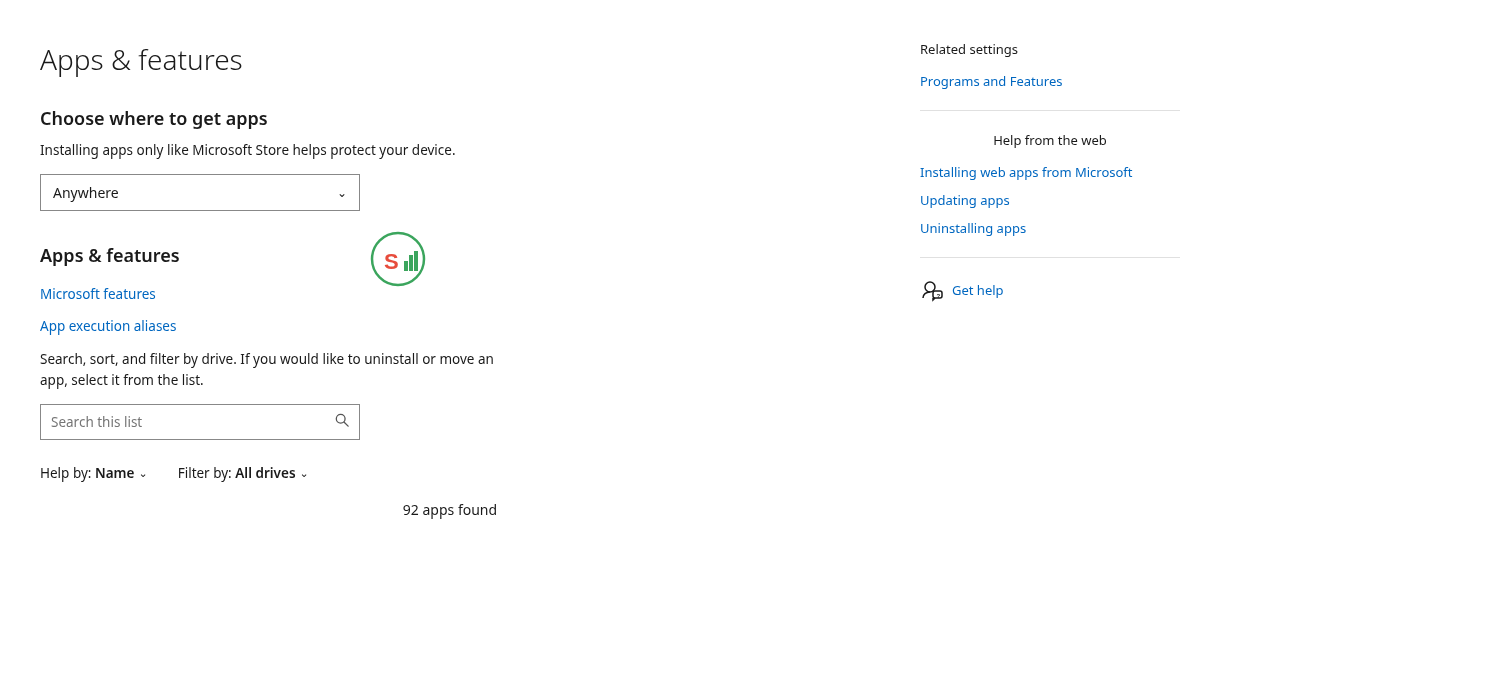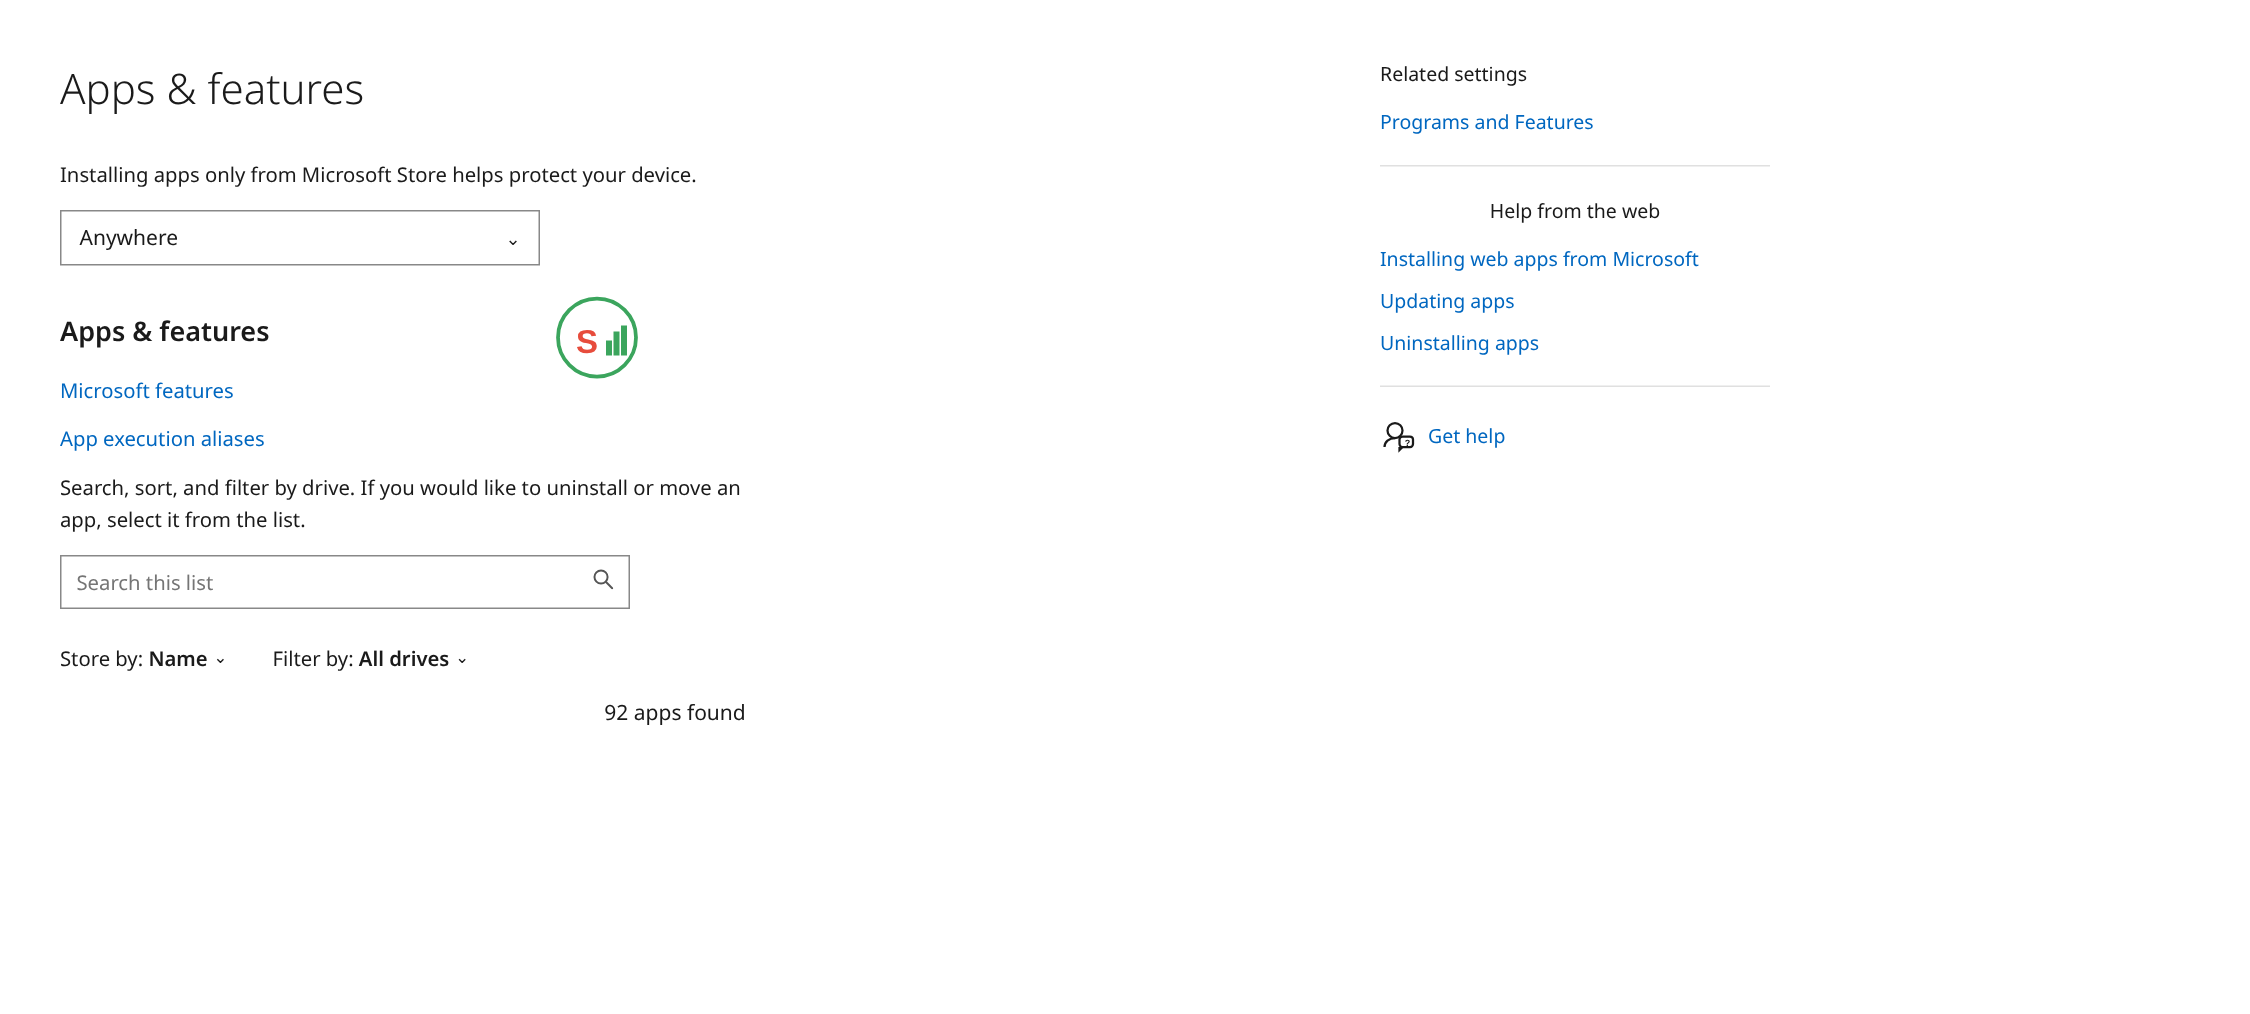--- a/index.html
+++ b/index.html
@@ -92,21 +92,21 @@
       color: #1a1a1a;
       margin-bottom: 14px;
       line-height: 1.5;
       max-width: 460px;
     }
 
     .search-box-wrapper {
       display: flex;
       align-items: center;
       border: 1px solid #888;
-      width: 380px;
+      width: 320px;
       background: #fff;
       margin-bottom: 24px;
     }
 
     .search-input {
       flex: 1;
       border: none;
       outline: none;
       padding: 8px 10px;
       font-size: 13.5px;
@@ -209,22 +209,23 @@
   </style>
 </head>
 <body>
 
 <div class="page-container">
 
   <div class="main-content">
 
     <h1 class="page-title">Apps &amp; features</h1>
 
-
-    <p class="section-description">Installing apps only from Microsoft Store helps protect your device.</p>
+    <h2 class="section-title">Choose where to get apps</h2>
+
+    <p class="section-description">Installing apps only like Microsoft Store helps protect your device.</p>
 
     <div class="dropdown-select">
       <span>Anywhere</span>
       <span class="dropdown-chevron">⌄</span>
     </div>
 
     <div class="apps-features-row">
       <h2 class="section-title" style="margin-bottom: 18px;">Apps &amp; features</h2>
 
       <div style="position: absolute; left: 330px; top: -12px;">
@@ -251,21 +252,21 @@
       <button class="search-icon-btn">
         <svg width="14" height="14" viewBox="0 0 16 16" fill="none" xmlns="http://www.w3.org/2000/svg">
           <circle cx="6.5" cy="6.5" r="5" stroke="#555" stroke-width="1.5"></circle>
           <line x1="10.5" y1="10.5" x2="15" y2="15" stroke="#555" stroke-width="1.5" stroke-linecap="round"></line>
         </svg>
       </button>
     </div>
 
     <div class="filter-row">
       <div class="filter-dropdown">
-        <span class="filter-label">Store by:</span>
+        <span class="filter-label">Help by:</span>
         <span>&nbsp;</span>
         <span class="filter-value">Name</span>
         <span class="filter-chevron">⌄</span>
       </div>
 
       <div class="filter-dropdown">
         <span class="filter-label">Filter by:</span>
         <span>&nbsp;</span>
         <span class="filter-value">All drives</span>
         <span class="filter-chevron">⌄</span>

